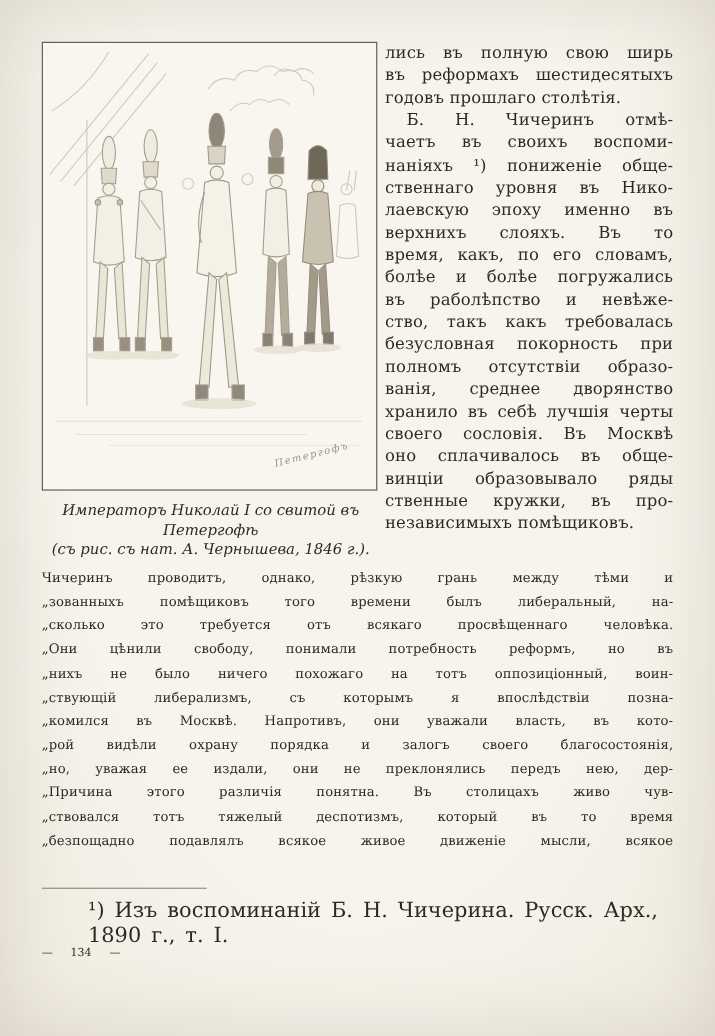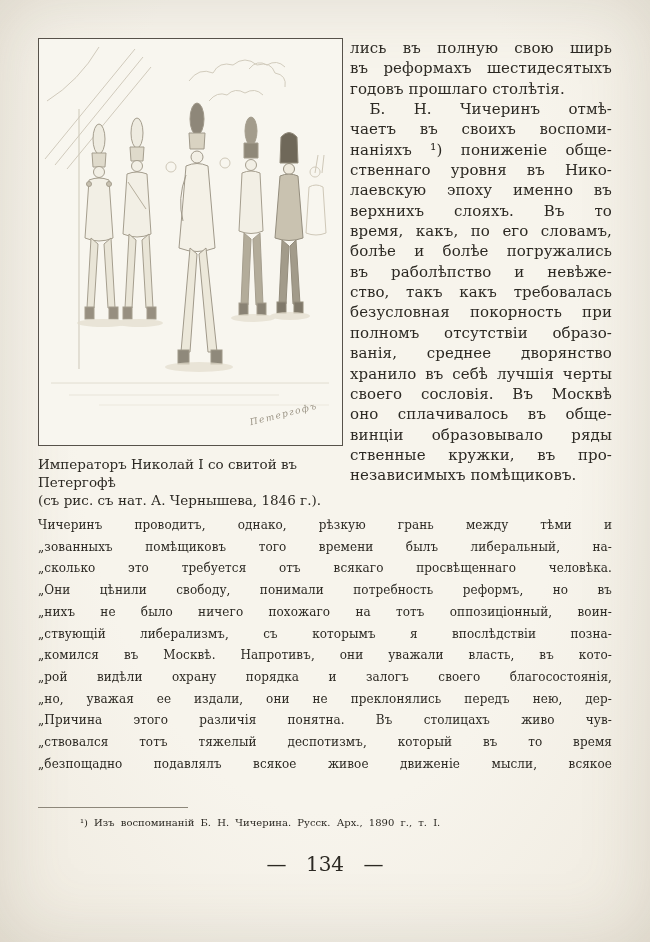--- a/index.html
+++ b/index.html
@@ -17,33 +17,33 @@
   .engraving-frame{
     width:305px;height:408px;box-sizing:border-box;border:1px solid #57524a;
     background:#f8f6ef;position:relative;
   }
   .engraving-frame svg{display:block;width:100%;height:100%;}
   .inscription{
     position:absolute;right:24px;bottom:26px;transform:rotate(-14deg);
     font-style:italic;font-size:9px;color:#9a9384;letter-spacing:1.5px;
   }
   figcaption{
-    margin-top:9px;text-align:left;
+    margin-top:9px;text-align:center;font-style:italic;
     font-size:13.5px;line-height:18px;color:#2c2923;
   }
   .right-column{
     flex:1;margin-left:5px;font-size:15px;line-height:20.35px;letter-spacing:.1px;
   }
   .tline{text-align:justify;text-align-last:justify;}
   .tline.tend{text-align-last:left;}
   .tline.tindent{text-indent:1.3em;}
   .body-text{margin-top:6px;font-size:12px;line-height:21.7px;letter-spacing:.1px;}
   .footnote-rule{margin-top:32px;width:150px;border-top:1px solid #8d877a;}
-  .footnote{margin-top:9px;font-size:10px;padding-left:42px;word-spacing:3px;}
-  .page-number{margin-top:24px;text-align:center;font-size:20px;word-spacing:13px;}
+  .footnote{margin-top:9px;font-size:19px;padding-left:42px;word-spacing:3px;}
+  .page-number{margin-top:0;text-align:left;font-size:10px;word-spacing:13px;}
 </style>
 </head>
 <body>
 
 <div class="page">
 
   <div class="top-section">
 
     <figure class="illustration-block">
       <div class="engraving-frame">

